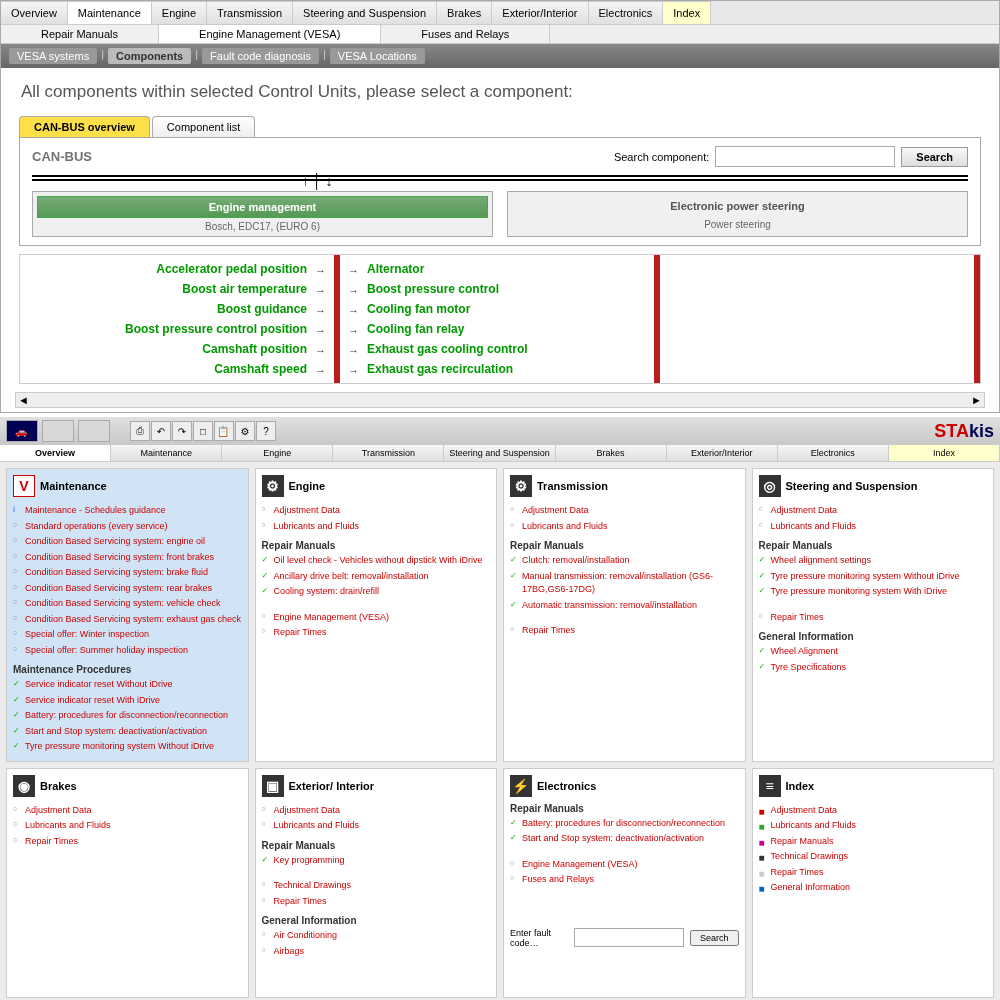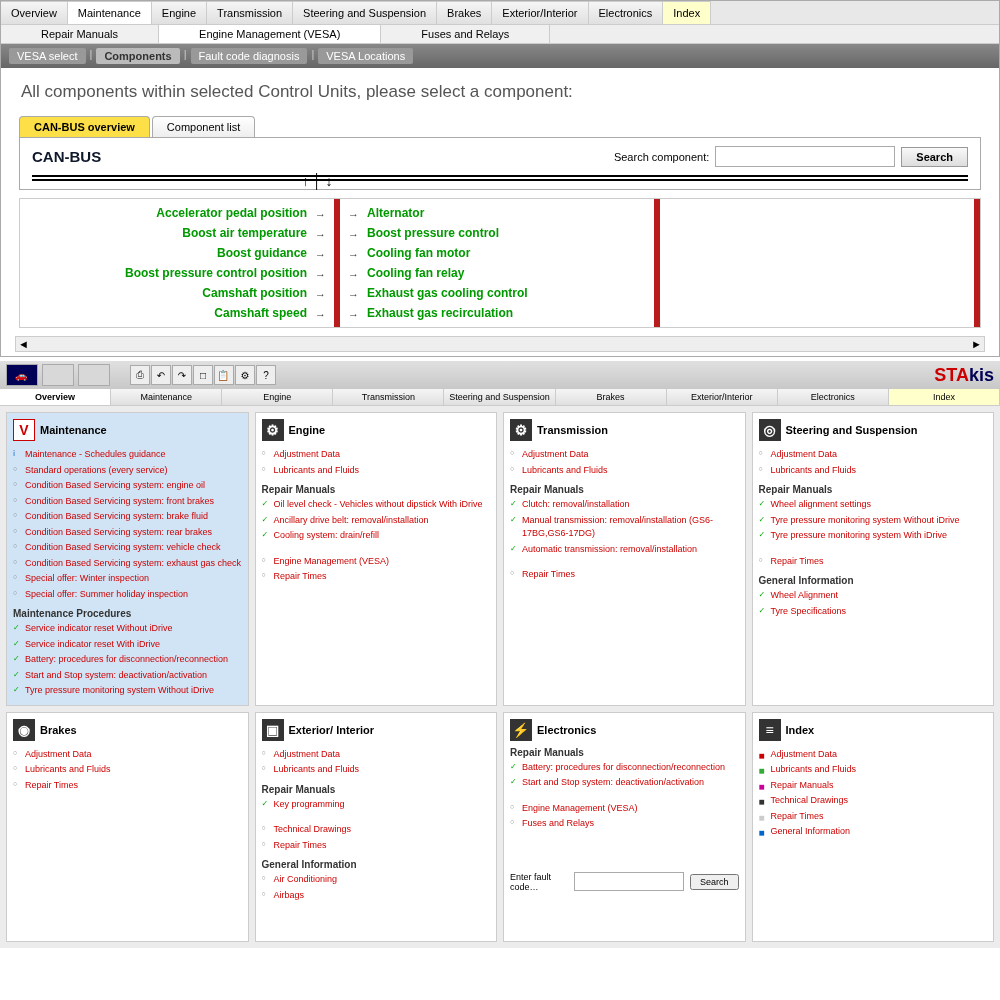--- a/index.html
+++ b/index.html
@@ -17,21 +17,21 @@
 .vesa-bar { background: linear-gradient(#888,#666); color: #fff; padding: 4px 8px; display: flex; gap: 4px; font-size: 11px; }
 .vesa-btn { background: #999; color: #fff; padding: 2px 8px; border-radius: 2px; cursor: pointer; }
 .vesa-btn.active { background: #bbb; color: #333; font-weight: bold; }
 .vesa-sep { color: #ccc; }
 .instruction { padding: 14px 20px; color: #555; font-size: 17px; }
 .overview-tabs { display: flex; margin-left: 18px; }
 .ov-tab { padding: 4px 14px; border: 1px solid #aaa; border-bottom: none; background: linear-gradient(#fff,#eee); border-radius: 4px 4px 0 0; margin-right: 2px; cursor: pointer; font-size: 11px; }
 .ov-tab.active { background: #fde047; font-weight: bold; }
 .canbus-box { border: 1px solid #aaa; margin: 0 18px 6px 18px; padding: 8px 12px; position: relative; }
 .canbus-head { display: flex; justify-content: space-between; align-items: center; margin-bottom: 8px; }
-.canbus-title { font-weight: bold; font-size: 15px; color: #0f172a; }
+.canbus-title { font-weight: bold; font-size: 13px; color: #737373; }
 .search-row { display: flex; align-items: center; gap: 6px; }
 .search-row input { width: 180px; padding: 2px 4px; border: 1px solid #aaa; }
 .search-btn { padding: 3px 14px; background: linear-gradient(#f8f8f8,#ddd); border: 1px solid #999; cursor: pointer; font-weight: bold; font-size: 11px; }
 .bus-line { border-top: 2px solid #000; border-bottom: 2px solid #000; height: 6px; margin: 4px 0 0 0; position: relative; }
 .arrows { position: absolute; left: 270px; top: -4px; font-size: 14px; font-weight: bold; }
 .cu-row { display: flex; gap: 14px; margin-top: 10px; }
 .cu-box { flex: 1; border: 1px solid #aaa; background: #f0f0f0; text-align: center; padding: 4px; }
 .cu-box.active .cu-title { background: linear-gradient(#7a7,#595); color: #fff; font-weight: bold; padding: 4px; border: 1px solid #4a4; }
 .cu-box .cu-title { padding: 4px; font-weight: bold; color: #555; }
 .cu-sub { font-size: 10px; color: #666; margin-top: 3px; }
@@ -97,21 +97,21 @@
       <div class="main-tab">Exterior/Interior</div>
       <div class="main-tab">Electronics</div>
       <div class="main-tab index">Index</div>
     </div>
   <div class="sub-tabs" id="subTabs">
       <div class="sub-tab">Repair Manuals</div>
       <div class="sub-tab active">Engine Management (VESA)</div>
       <div class="sub-tab">Fuses and Relays</div>
     </div>
   <div class="vesa-bar" id="vesaBar">
-      <span class="vesa-btn">VESA select</span>
+      <span class="vesa-btn">VESA systems</span>
       <span class="vesa-sep">|</span>
       <span class="vesa-btn active">Components</span>
       <span class="vesa-sep">|</span>
       <span class="vesa-btn">Fault code diagnosis</span>
       <span class="vesa-sep">|</span>
       <span class="vesa-btn">VESA Locations</span>
     </div>
   <div class="instruction">All components within selected Control Units, please select a component:</div>
   <div class="overview-tabs" id="ovTabs">
       <div class="ov-tab active">CAN-BUS overview</div>
@@ -122,20 +122,30 @@
       <div class="canbus-title">CAN-BUS</div>
       <div class="search-row">
         <span>Search component:</span>
         <input type="text" style="">
         <button class="search-btn">Search</button>
       </div>
     </div>
     <div class="bus-line">
       <span class="arrows">↑ │ ↓</span>
     </div>
+    <div class="cu-row" id="cuRow">
+        <div class="cu-box active">
+          <div class="cu-title">Engine management</div>
+          <div class="cu-sub">Bosch, EDC17, (EURO 6)</div>
+        </div>
+        <div class="cu-box">
+          <div class="cu-title">Electronic power steering</div>
+          <div class="cu-sub">Power steering</div>
+        </div>
+      </div>
   </div>
   <div class="comp-cols">
     <div class="comp-col" id="leftCol">
         <div class="comp-row left">
           <span class="comp-link">Accelerator pedal position</span>
           <span class="arrow-r">→</span>
         </div>
         <div class="comp-row left">
           <span class="comp-link">Boost air temperature</span>
           <span class="arrow-r">→</span>

